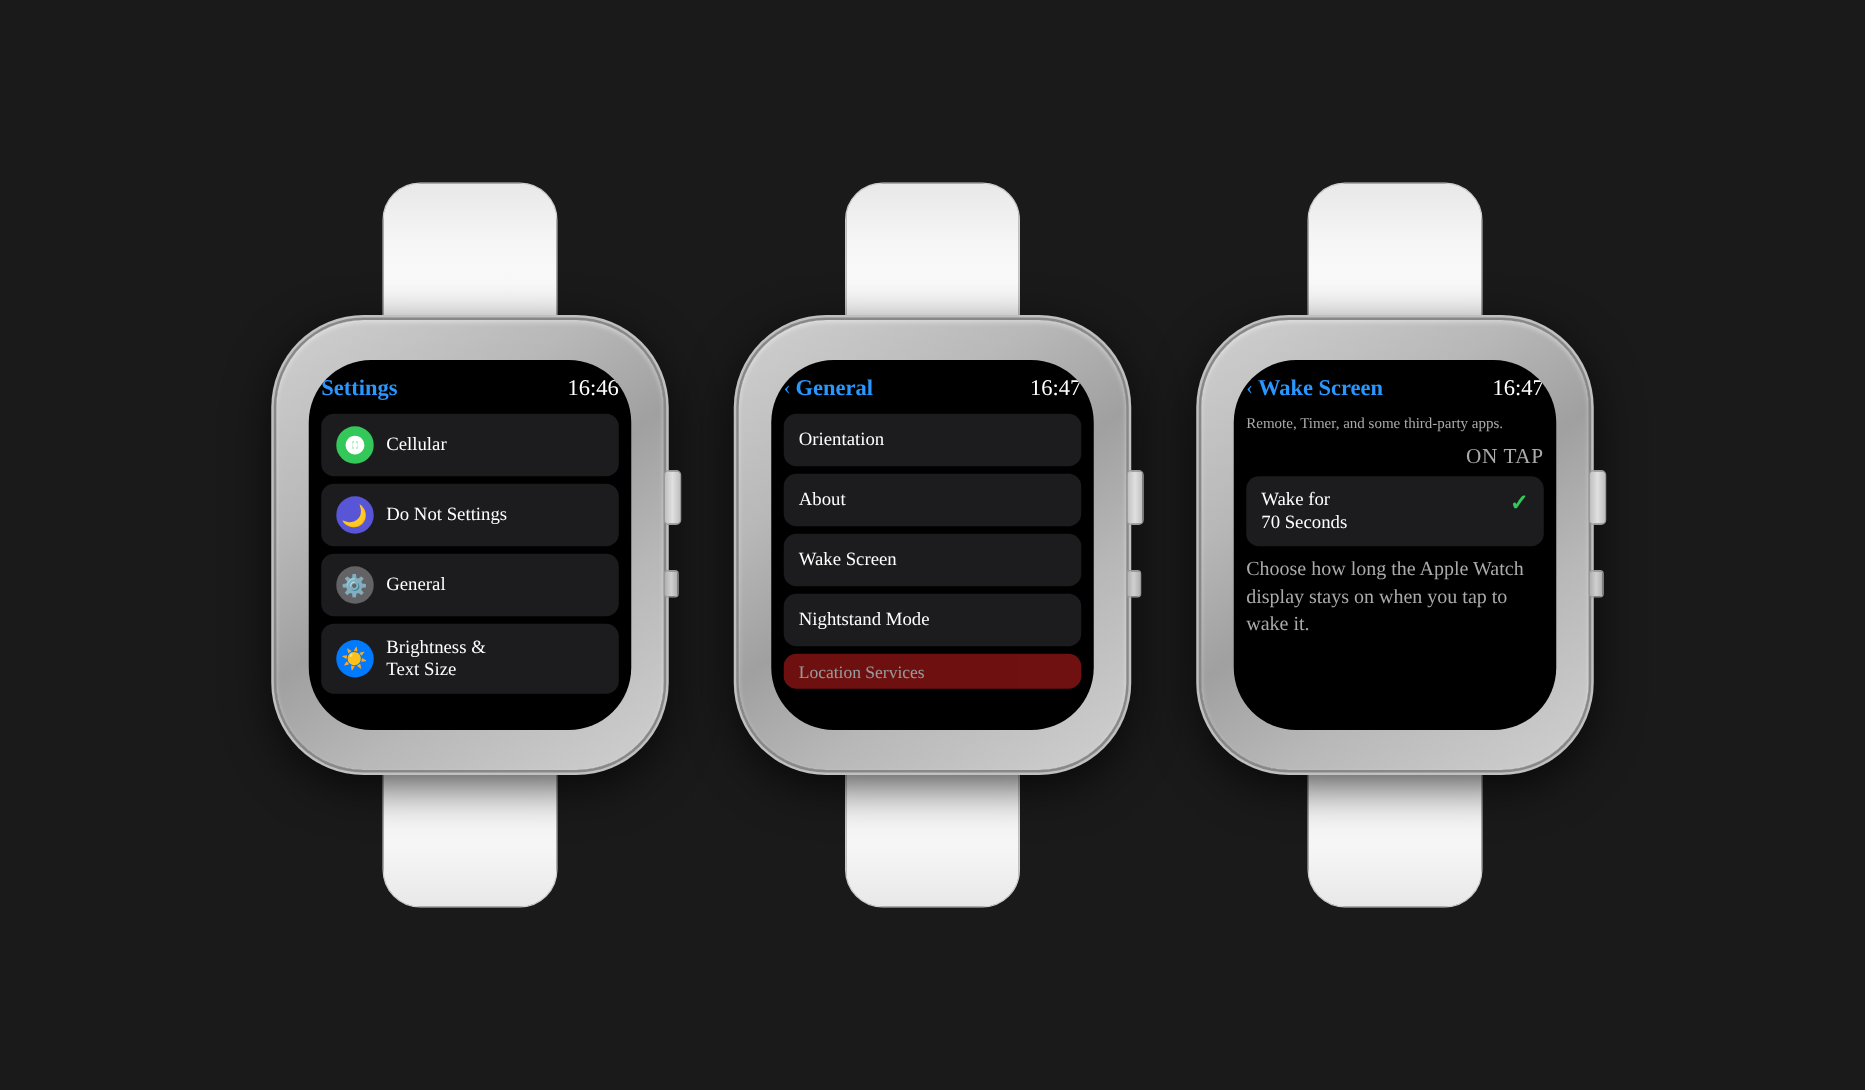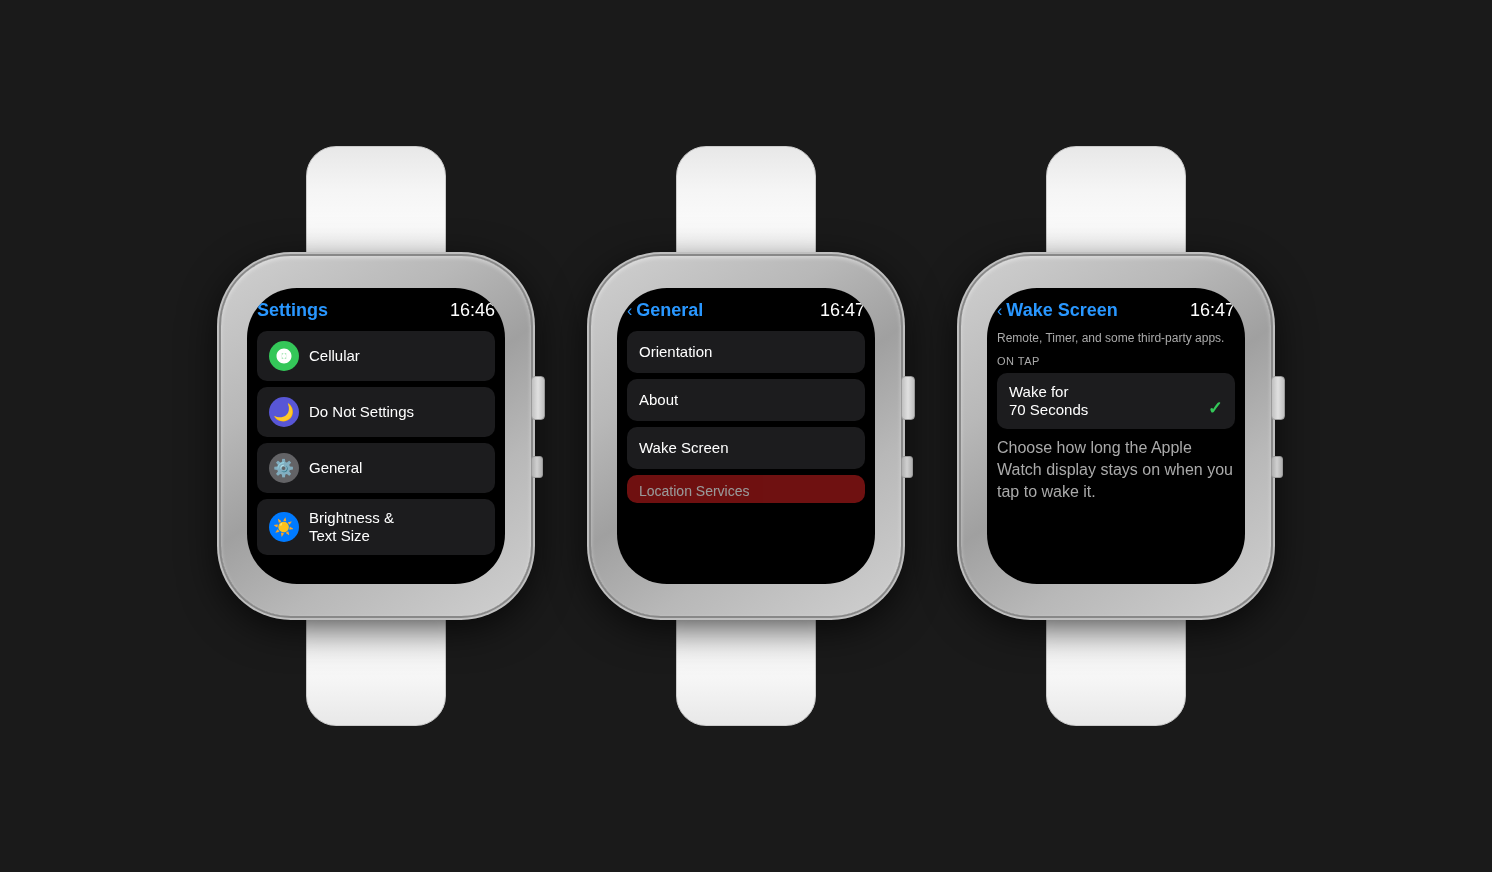--- a/index.html
+++ b/index.html
@@ -68,20 +68,21 @@
         0 10px 40px rgba(0,0,0,0.8);
     }
 
     .watch-screen {
       width: 258px;
       height: 296px;
       background: #000;
       border-radius: 50px;
       overflow: hidden;
       position: relative;
+      font-family: Liberation Serif, serif;
     }
 
     
     .watch-crown {
       position: absolute;
       right: -14px;
       top: 50%;
       transform: translateY(-60px);
       width: 14px;
       height: 44px;
@@ -177,30 +178,31 @@
     
     .wake-screen-desc {
       color: #aaa;
       font-size: 12px;
       margin-bottom: 8px;
       line-height: 1.3;
     }
 
     .on-tap-label {
       color: #aaa;
-      font-size: 11px;
+      font-size: 17px;
       text-transform: uppercase;
       letter-spacing: 0.5px;
       margin-bottom: 6px;
+      text-align: right;
     }
 
     .menu-item-selected {
       display: flex;
       justify-content: space-between;
-      align-items: flex-end;
+      align-items: flex-start;
     }
 
     .checkmark {
       color: #34c759;
       font-size: 18px;
       font-weight: 700;
     }
 
     .choose-desc {
       color: #aaa;
@@ -298,20 +300,23 @@
           </div>
 
           <div class="menu-item">
             <span class="menu-item-text">About</span>
           </div>
 
           <div class="menu-item">
             <span class="menu-item-text">Wake Screen</span>
           </div>
 
+          <div class="menu-item">
+            <span class="menu-item-text">Nightstand Mode</span>
+          </div>
 
           <div class="partial-item">
             <span class="partial-text">Location Services</span>
           </div>
         </div>
       </div>
     </div>
     <div class="watch-band-bottom"></div>
   </div>
 

